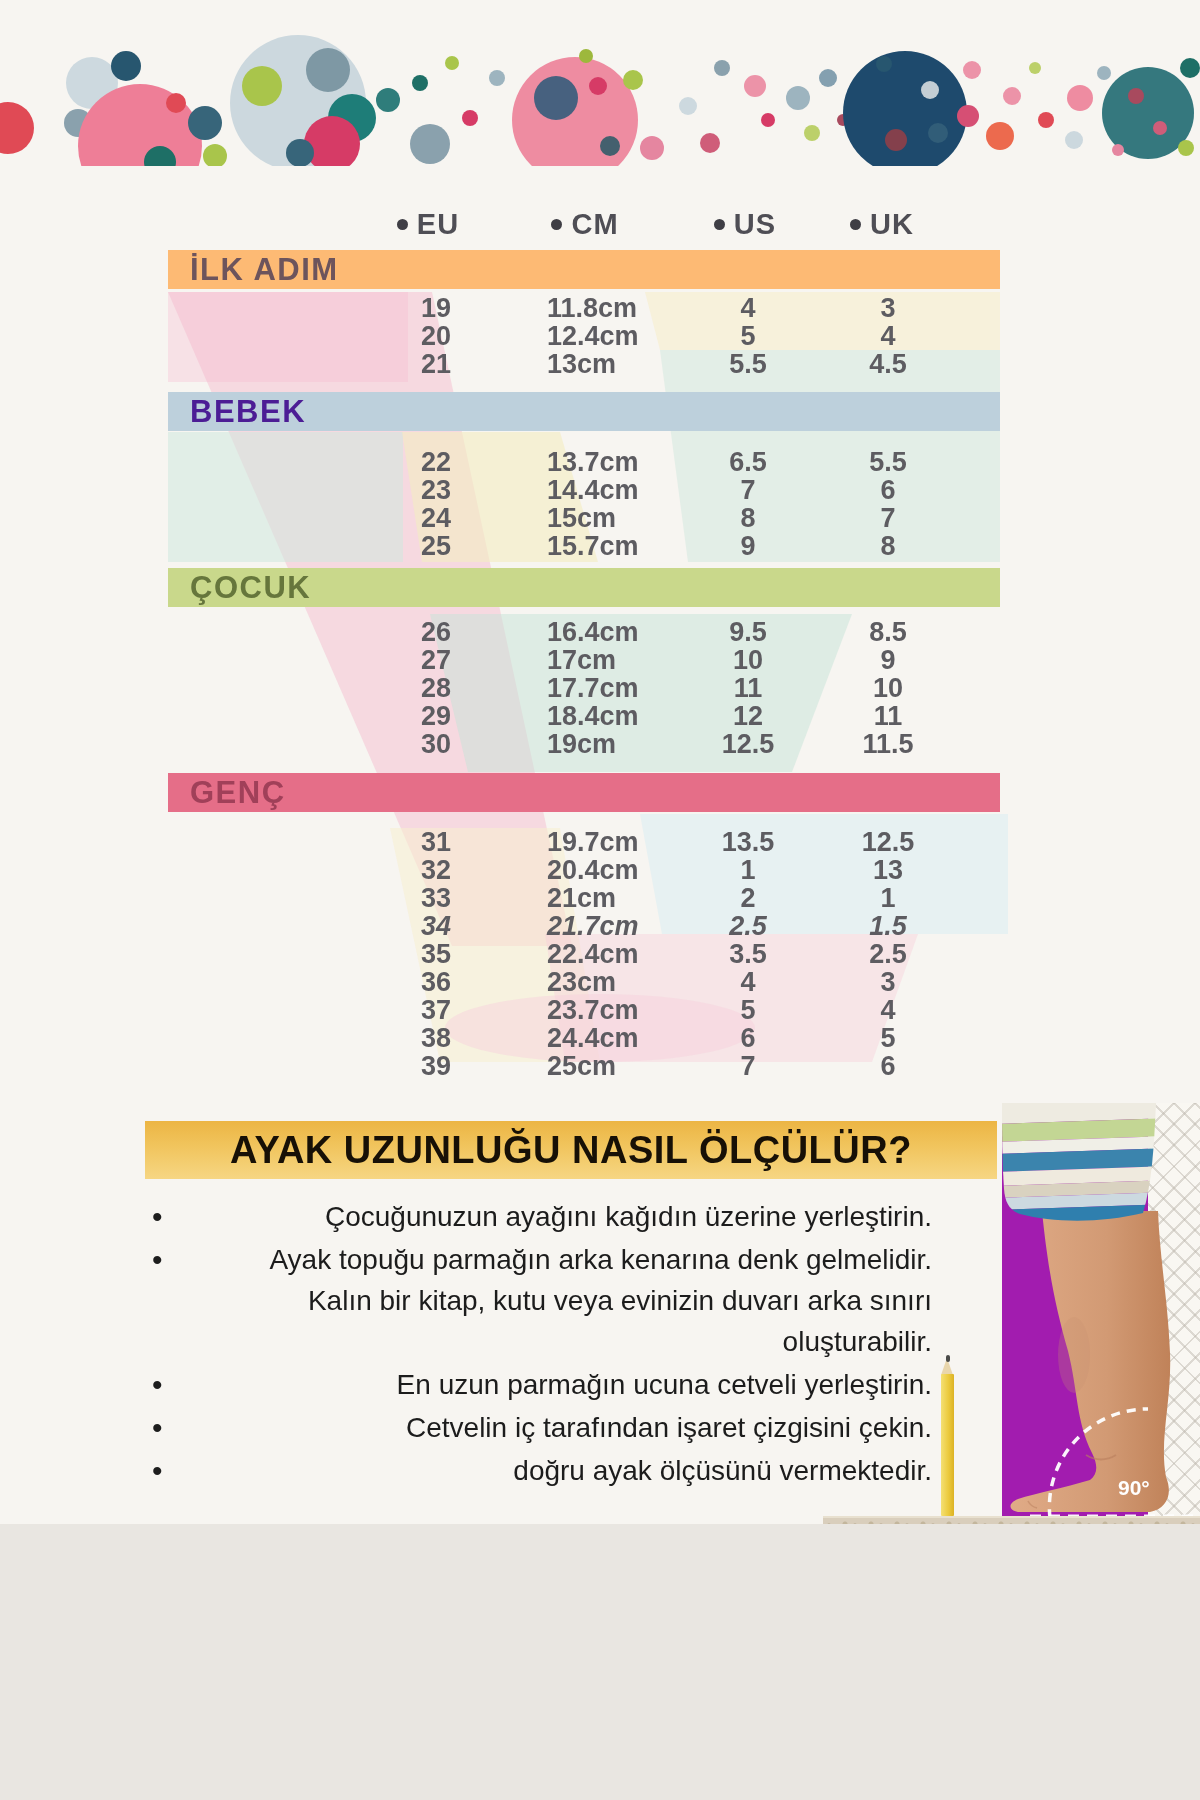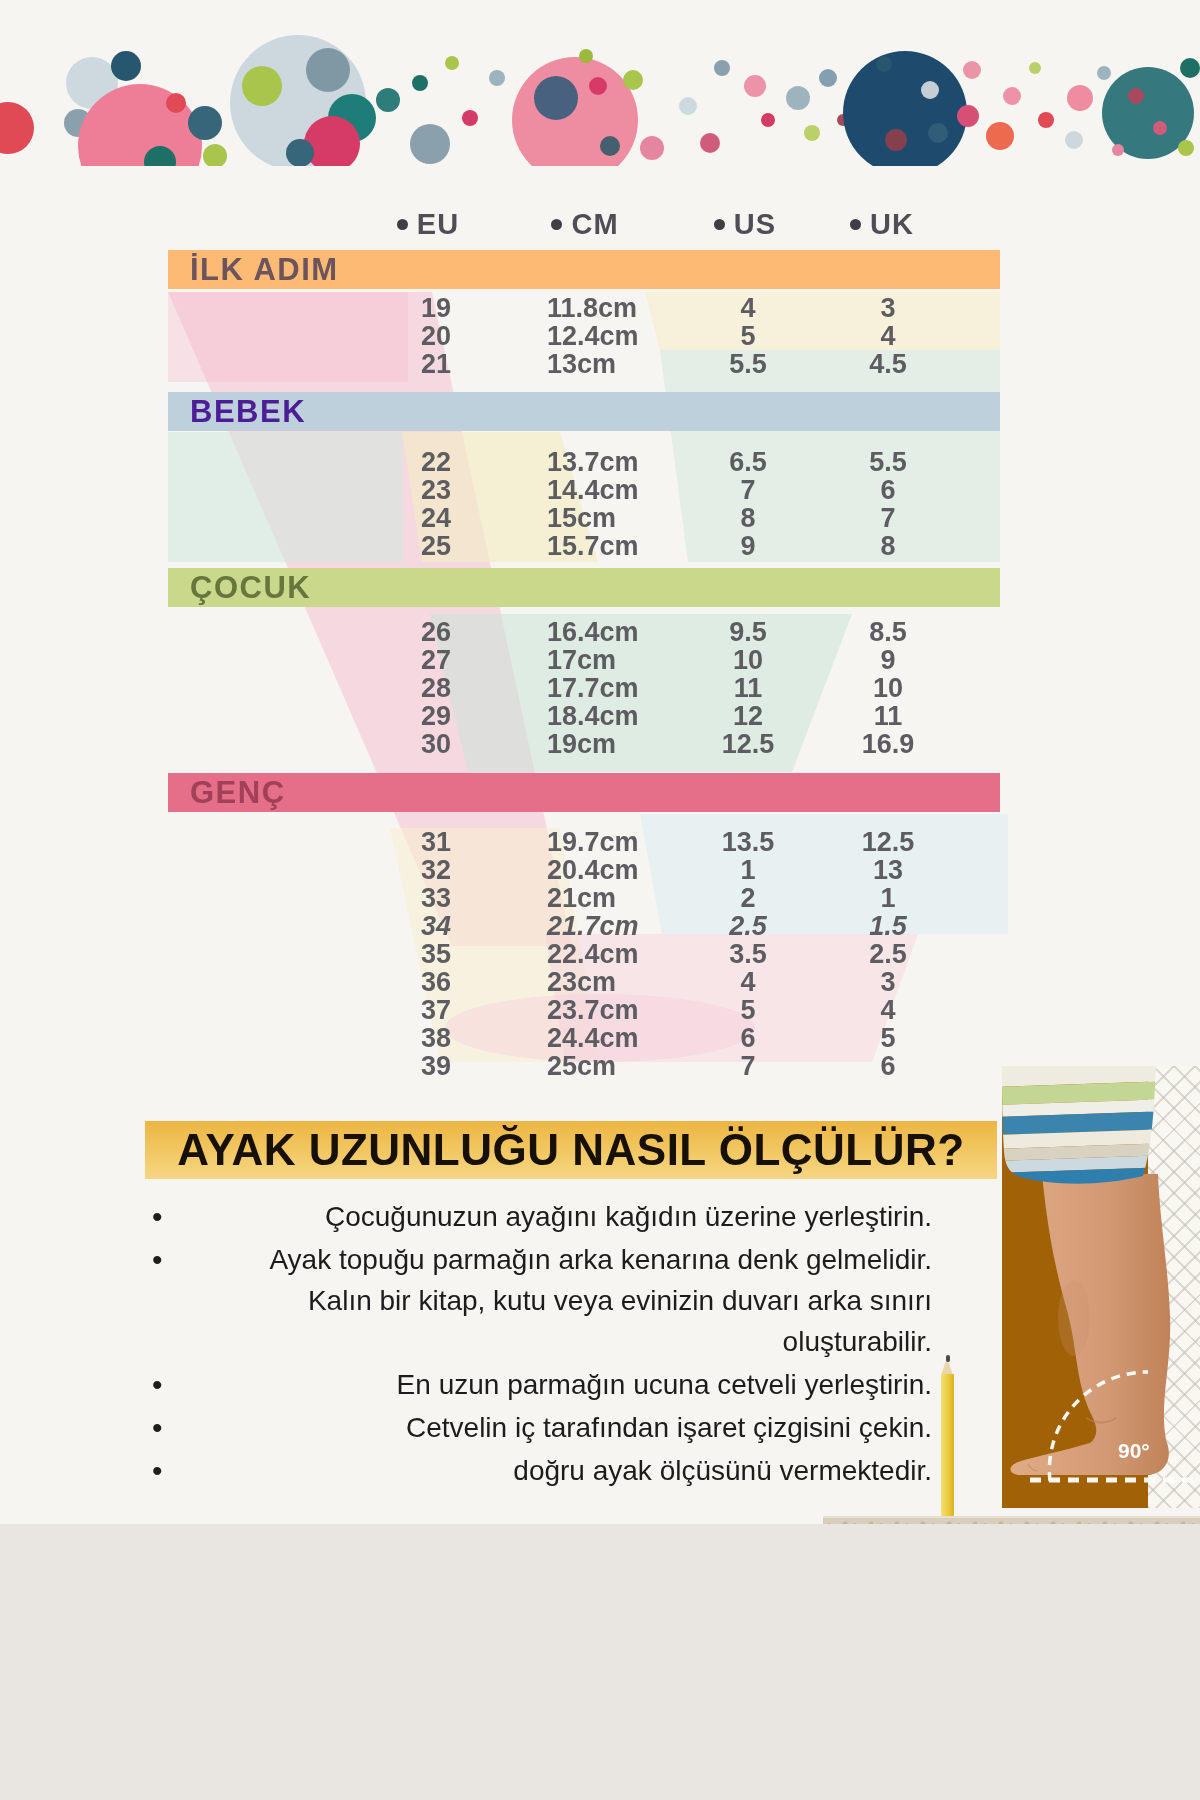--- a/index.html
+++ b/index.html
@@ -44,36 +44,36 @@
   .c-us{left:668px;width:160px;text-align:center;}
   .c-uk{left:808px;width:160px;text-align:center;}
 
   
   .banner{
     position:absolute;left:145px;top:1121px;width:852px;height:58px;
     background:linear-gradient(180deg,#ecb544 0%,#f1c55e 45%,#f6d683 100%);
     display:flex;align-items:center;justify-content:center;
   }
   .banner span{
-    font-size:44px;font-weight:bold;color:#171006;letter-spacing:.5px;white-space:nowrap;
+    font-size:38px;font-weight:bold;color:#171006;letter-spacing:.5px;white-space:nowrap;
   }
 
   
   .bullets{position:absolute;left:152px;top:1196px;width:780px;}
   .bullet-item{display:flex;margin-bottom:2px;}
   .bullet-marker{
     width:36px;flex:0 0 36px;font-size:30px;line-height:41px;color:#1d1d1d;
   }
   .bullet-lines{flex:1;text-align:right;}
   .bullet-line{font-size:28px;line-height:41px;color:#1c1c1c;white-space:nowrap;}
 
   
   .photo{
-    position:absolute;left:1002px;top:1066px;width:198px;height:442px;
-    background:#a16207;overflow:hidden;
+    position:absolute;left:1002px;top:1103px;width:198px;height:442px;
+    background:#a21caf;overflow:hidden;
   }
   .crosshatch{
     position:absolute;right:0;top:0;width:52px;height:442px;
     background-color:#f9f7f2;
     background-image:
       repeating-linear-gradient(45deg, rgba(186,180,170,.45) 0 2px, transparent 2px 15px),
       repeating-linear-gradient(-45deg, rgba(186,180,170,.45) 0 2px, transparent 2px 15px);
   }
   .photo svg{position:absolute;left:0;top:0;}
 
@@ -264,21 +264,21 @@
       <div class="t-row" style="top: 702px; left: 0px; width: 1200px;">
         <span class="t-cell c-eu">29</span>
         <span class="t-cell c-cm">18.4cm</span>
         <span class="t-cell c-us">12</span>
         <span class="t-cell c-uk">11</span>
       </div>
       <div class="t-row" style="top: 730px; left: 0px; width: 1200px;">
         <span class="t-cell c-eu">30</span>
         <span class="t-cell c-cm">19cm</span>
         <span class="t-cell c-us">12.5</span>
-        <span class="t-cell c-uk">16.9</span>
+        <span class="t-cell c-uk">11.5</span>
       </div>
       <div class="section-bar" style="top: 773px; background: rgb(229, 110, 136);">
         <span class="bar-label" style="color: rgb(160, 64, 89);">GENÇ</span>
       </div>
       <div class="t-row" style="top: 828px; left: 0px; width: 1200px;">
         <span class="t-cell c-eu">31</span>
         <span class="t-cell c-cm">19.7cm</span>
         <span class="t-cell c-us">13.5</span>
         <span class="t-cell c-uk">12.5</span>
       </div>

